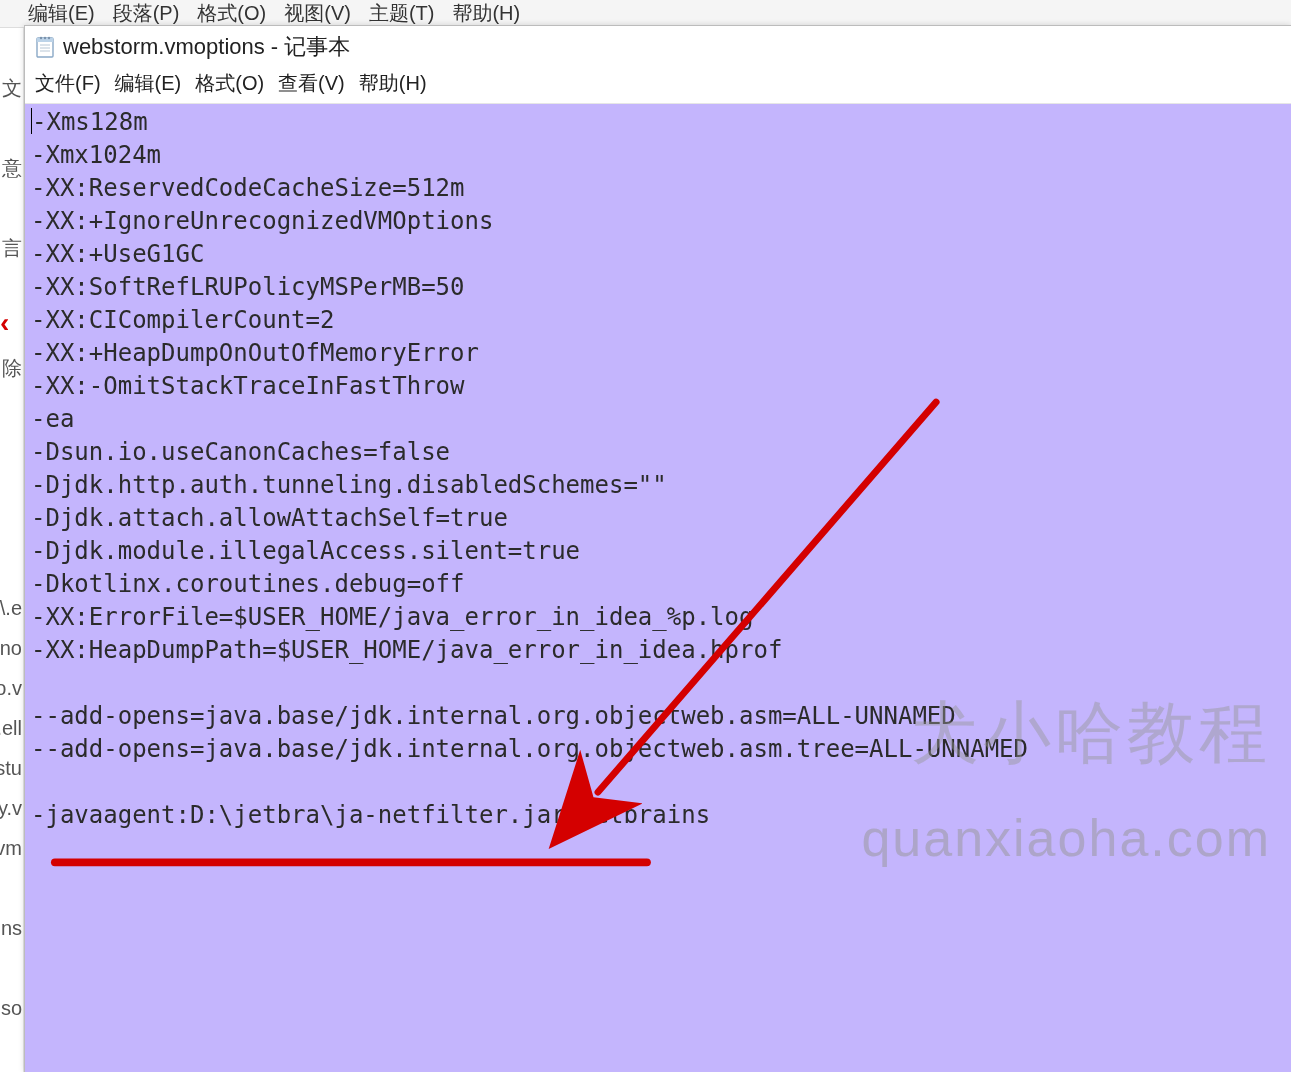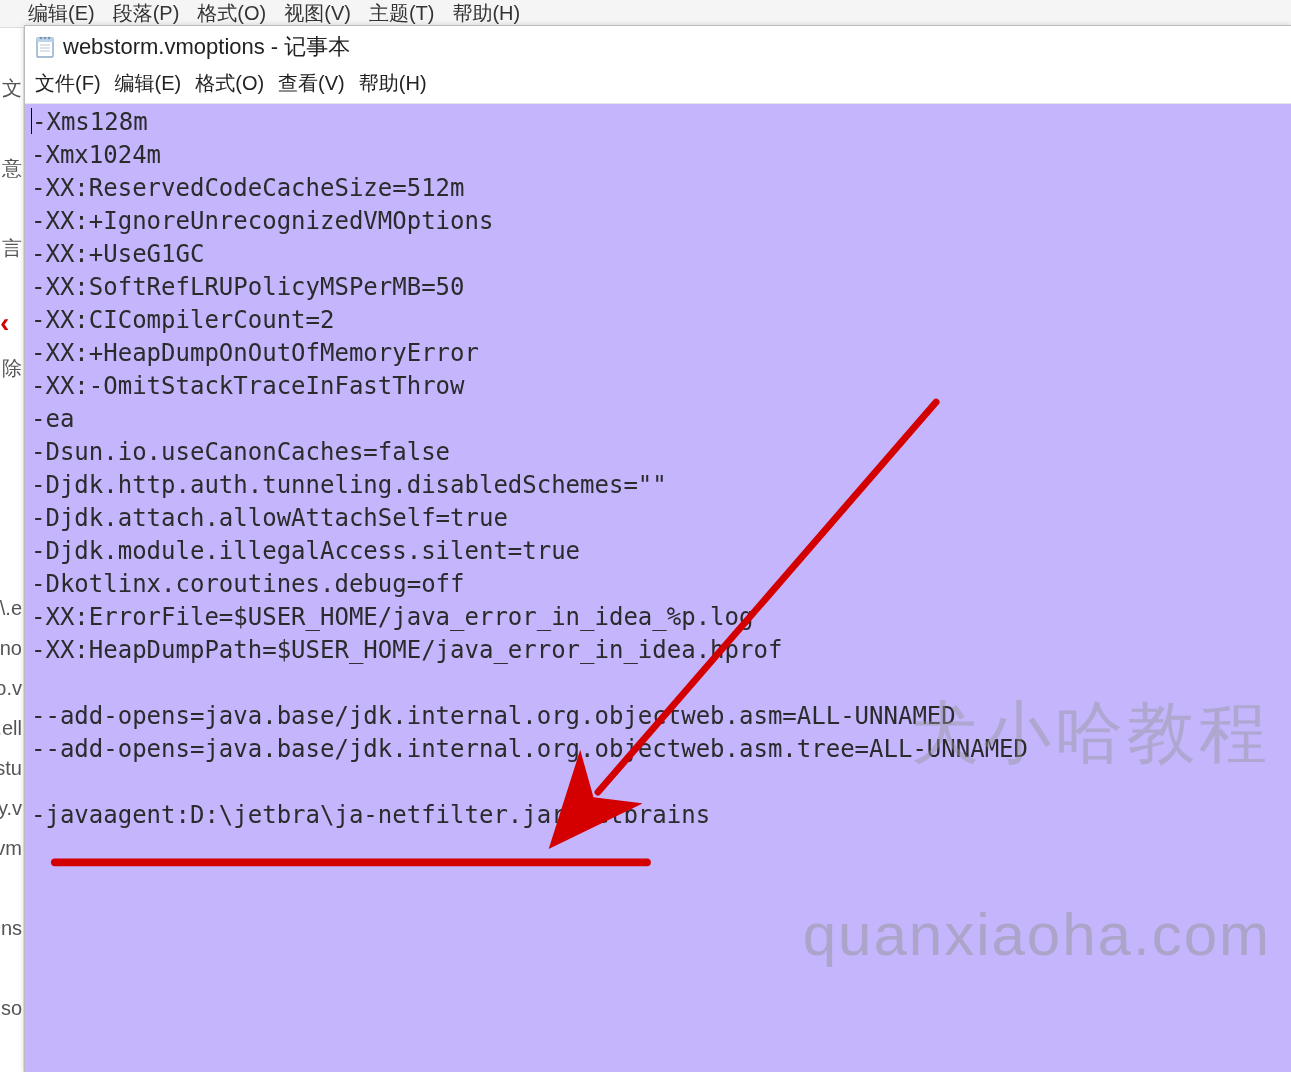--- a/index.html
+++ b/index.html
@@ -119,21 +119,21 @@
   .wm1, .wm2 {
     position: absolute;
     color: rgba(150,150,150,0.45);
     font-weight: 400;
     pointer-events: none;
     white-space: nowrap;
     letter-spacing: 4px;
     margin-top: 8px;
   }
   .wm1 { font-size: 68px; right: 20px; top: 680px; }
-  .wm2 { font-size: 60px; right: 20px; top: 892px; letter-spacing: 2px; color: rgba(150,150,150,0.5); }
+  .wm2 { font-size: 52px; right: 20px; top: 800px; letter-spacing: 2px; color: rgba(150,150,150,0.5); }
 
   
   .annot {
     position: absolute;
     left: 24px; top: 25px;
     width: calc(100% - 24px);
     height: calc(100% - 25px);
     pointer-events: none;
   }
 </style>

